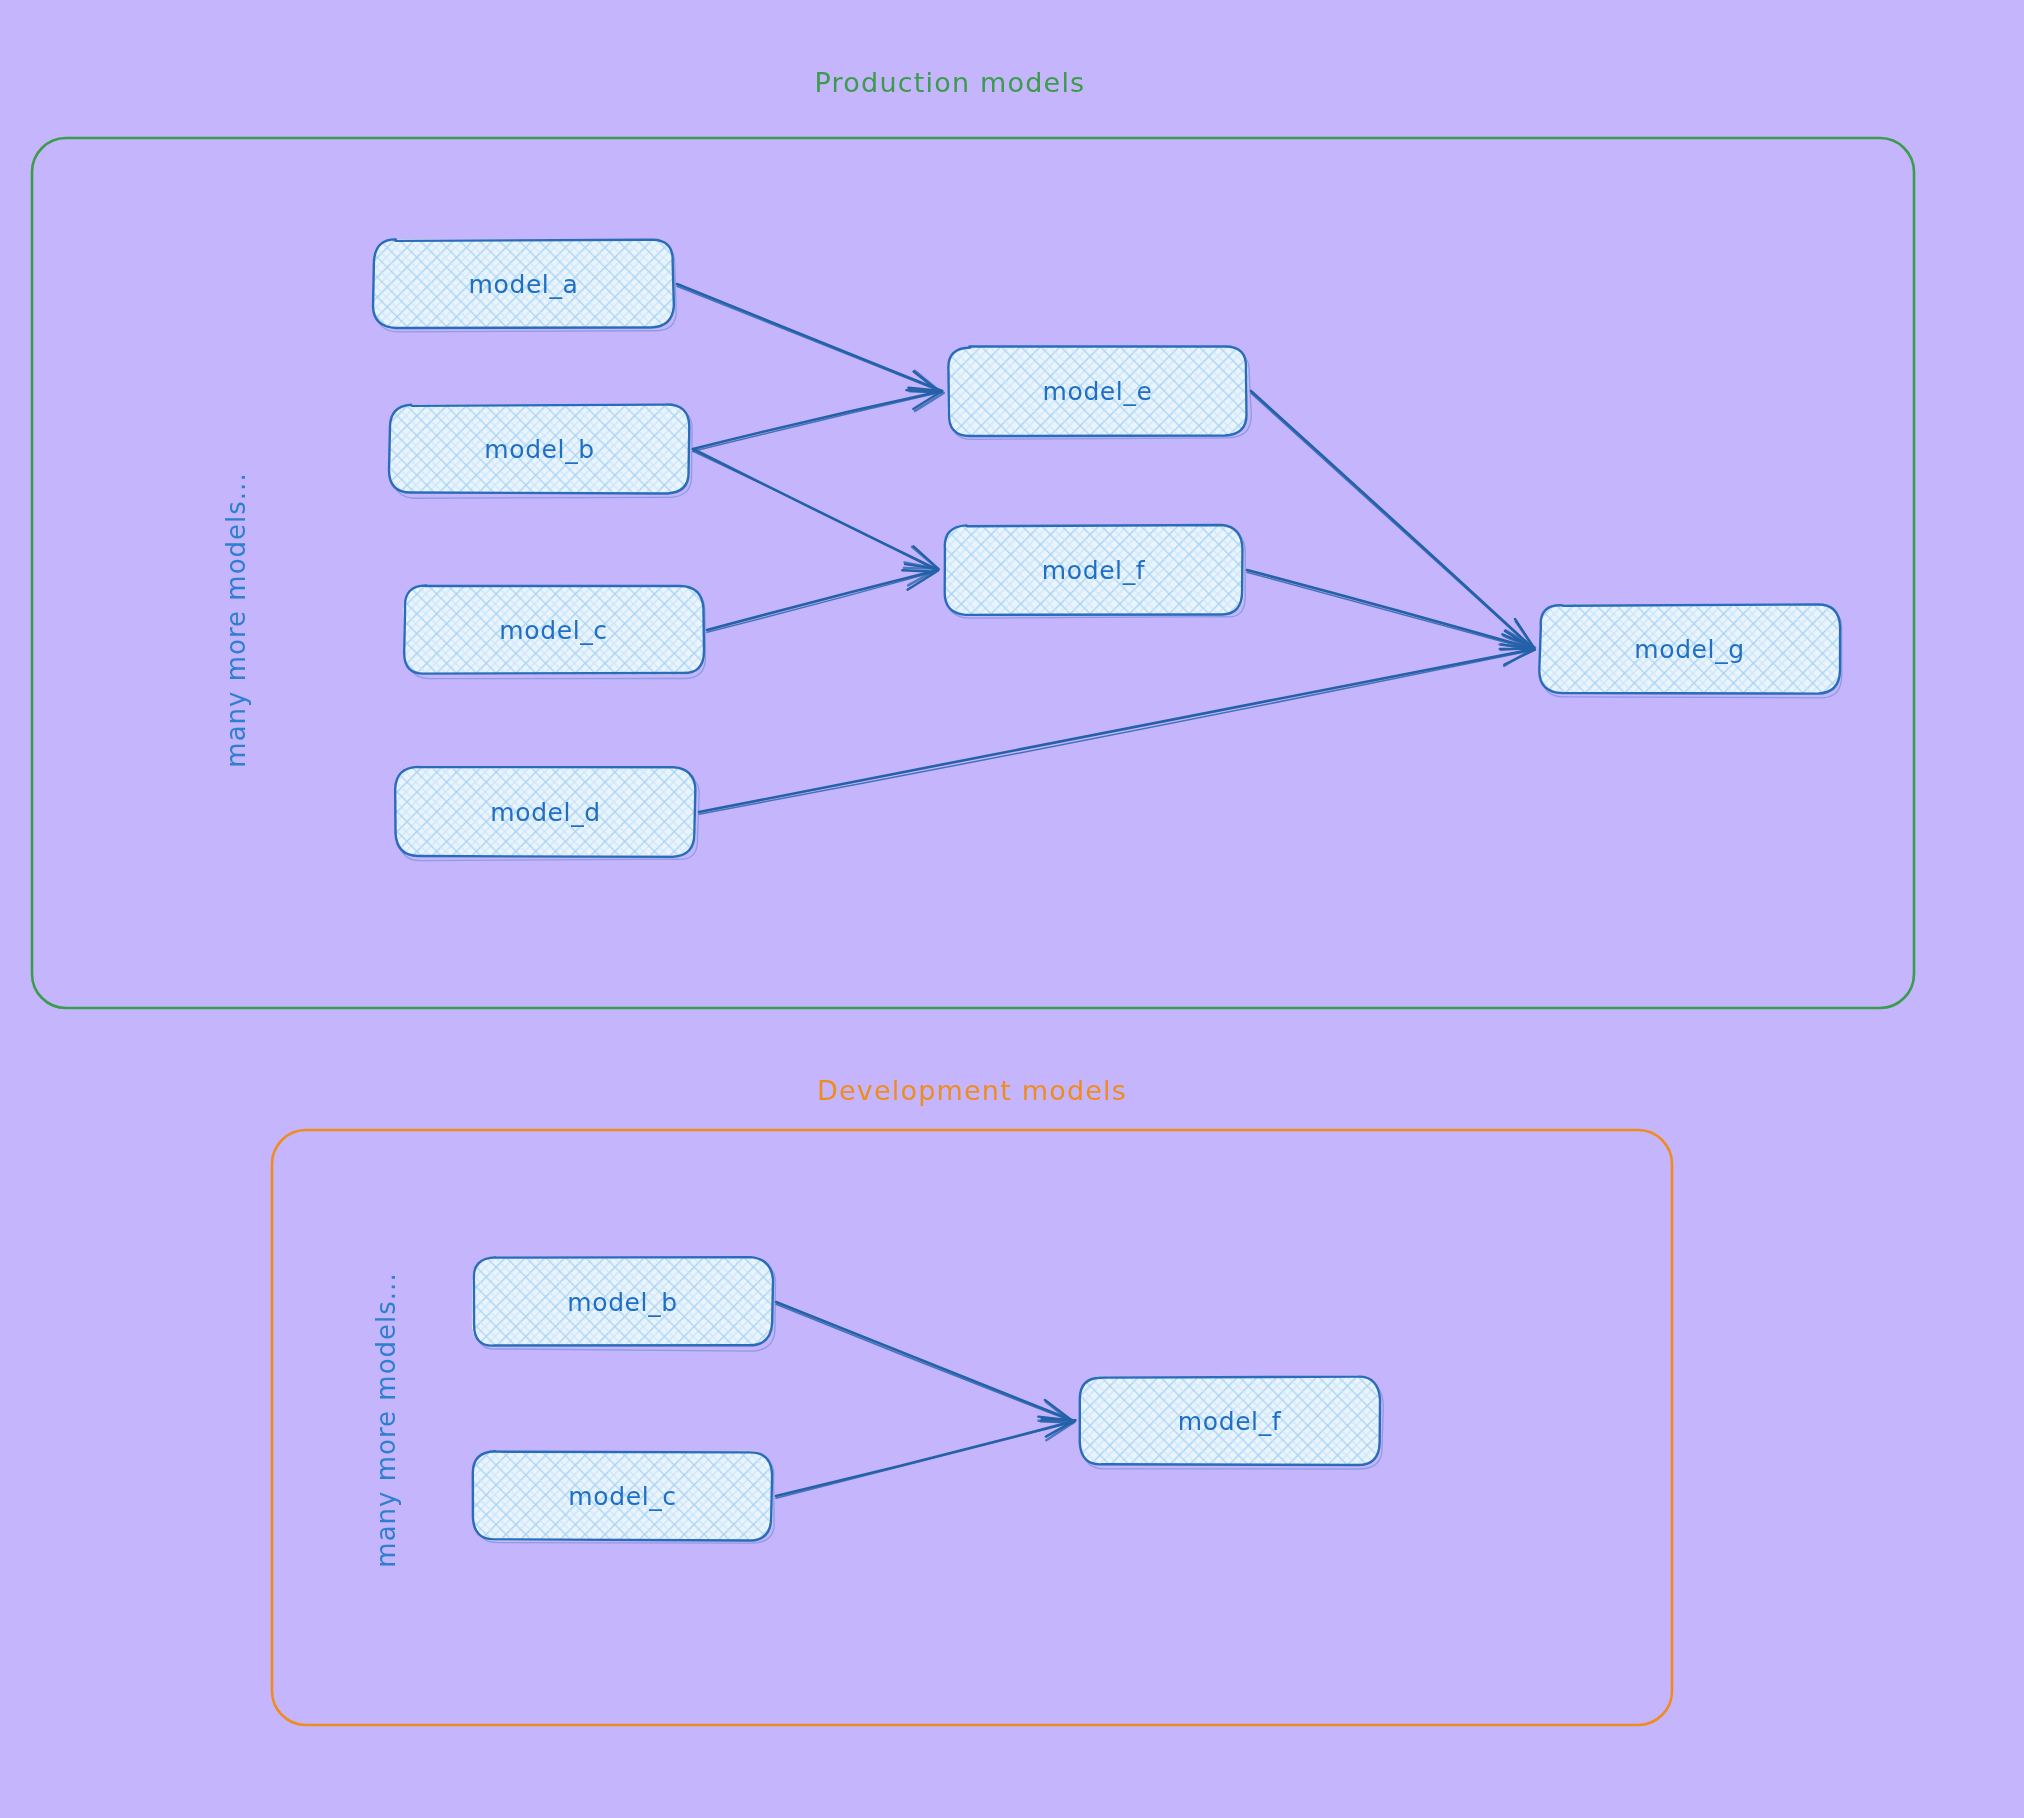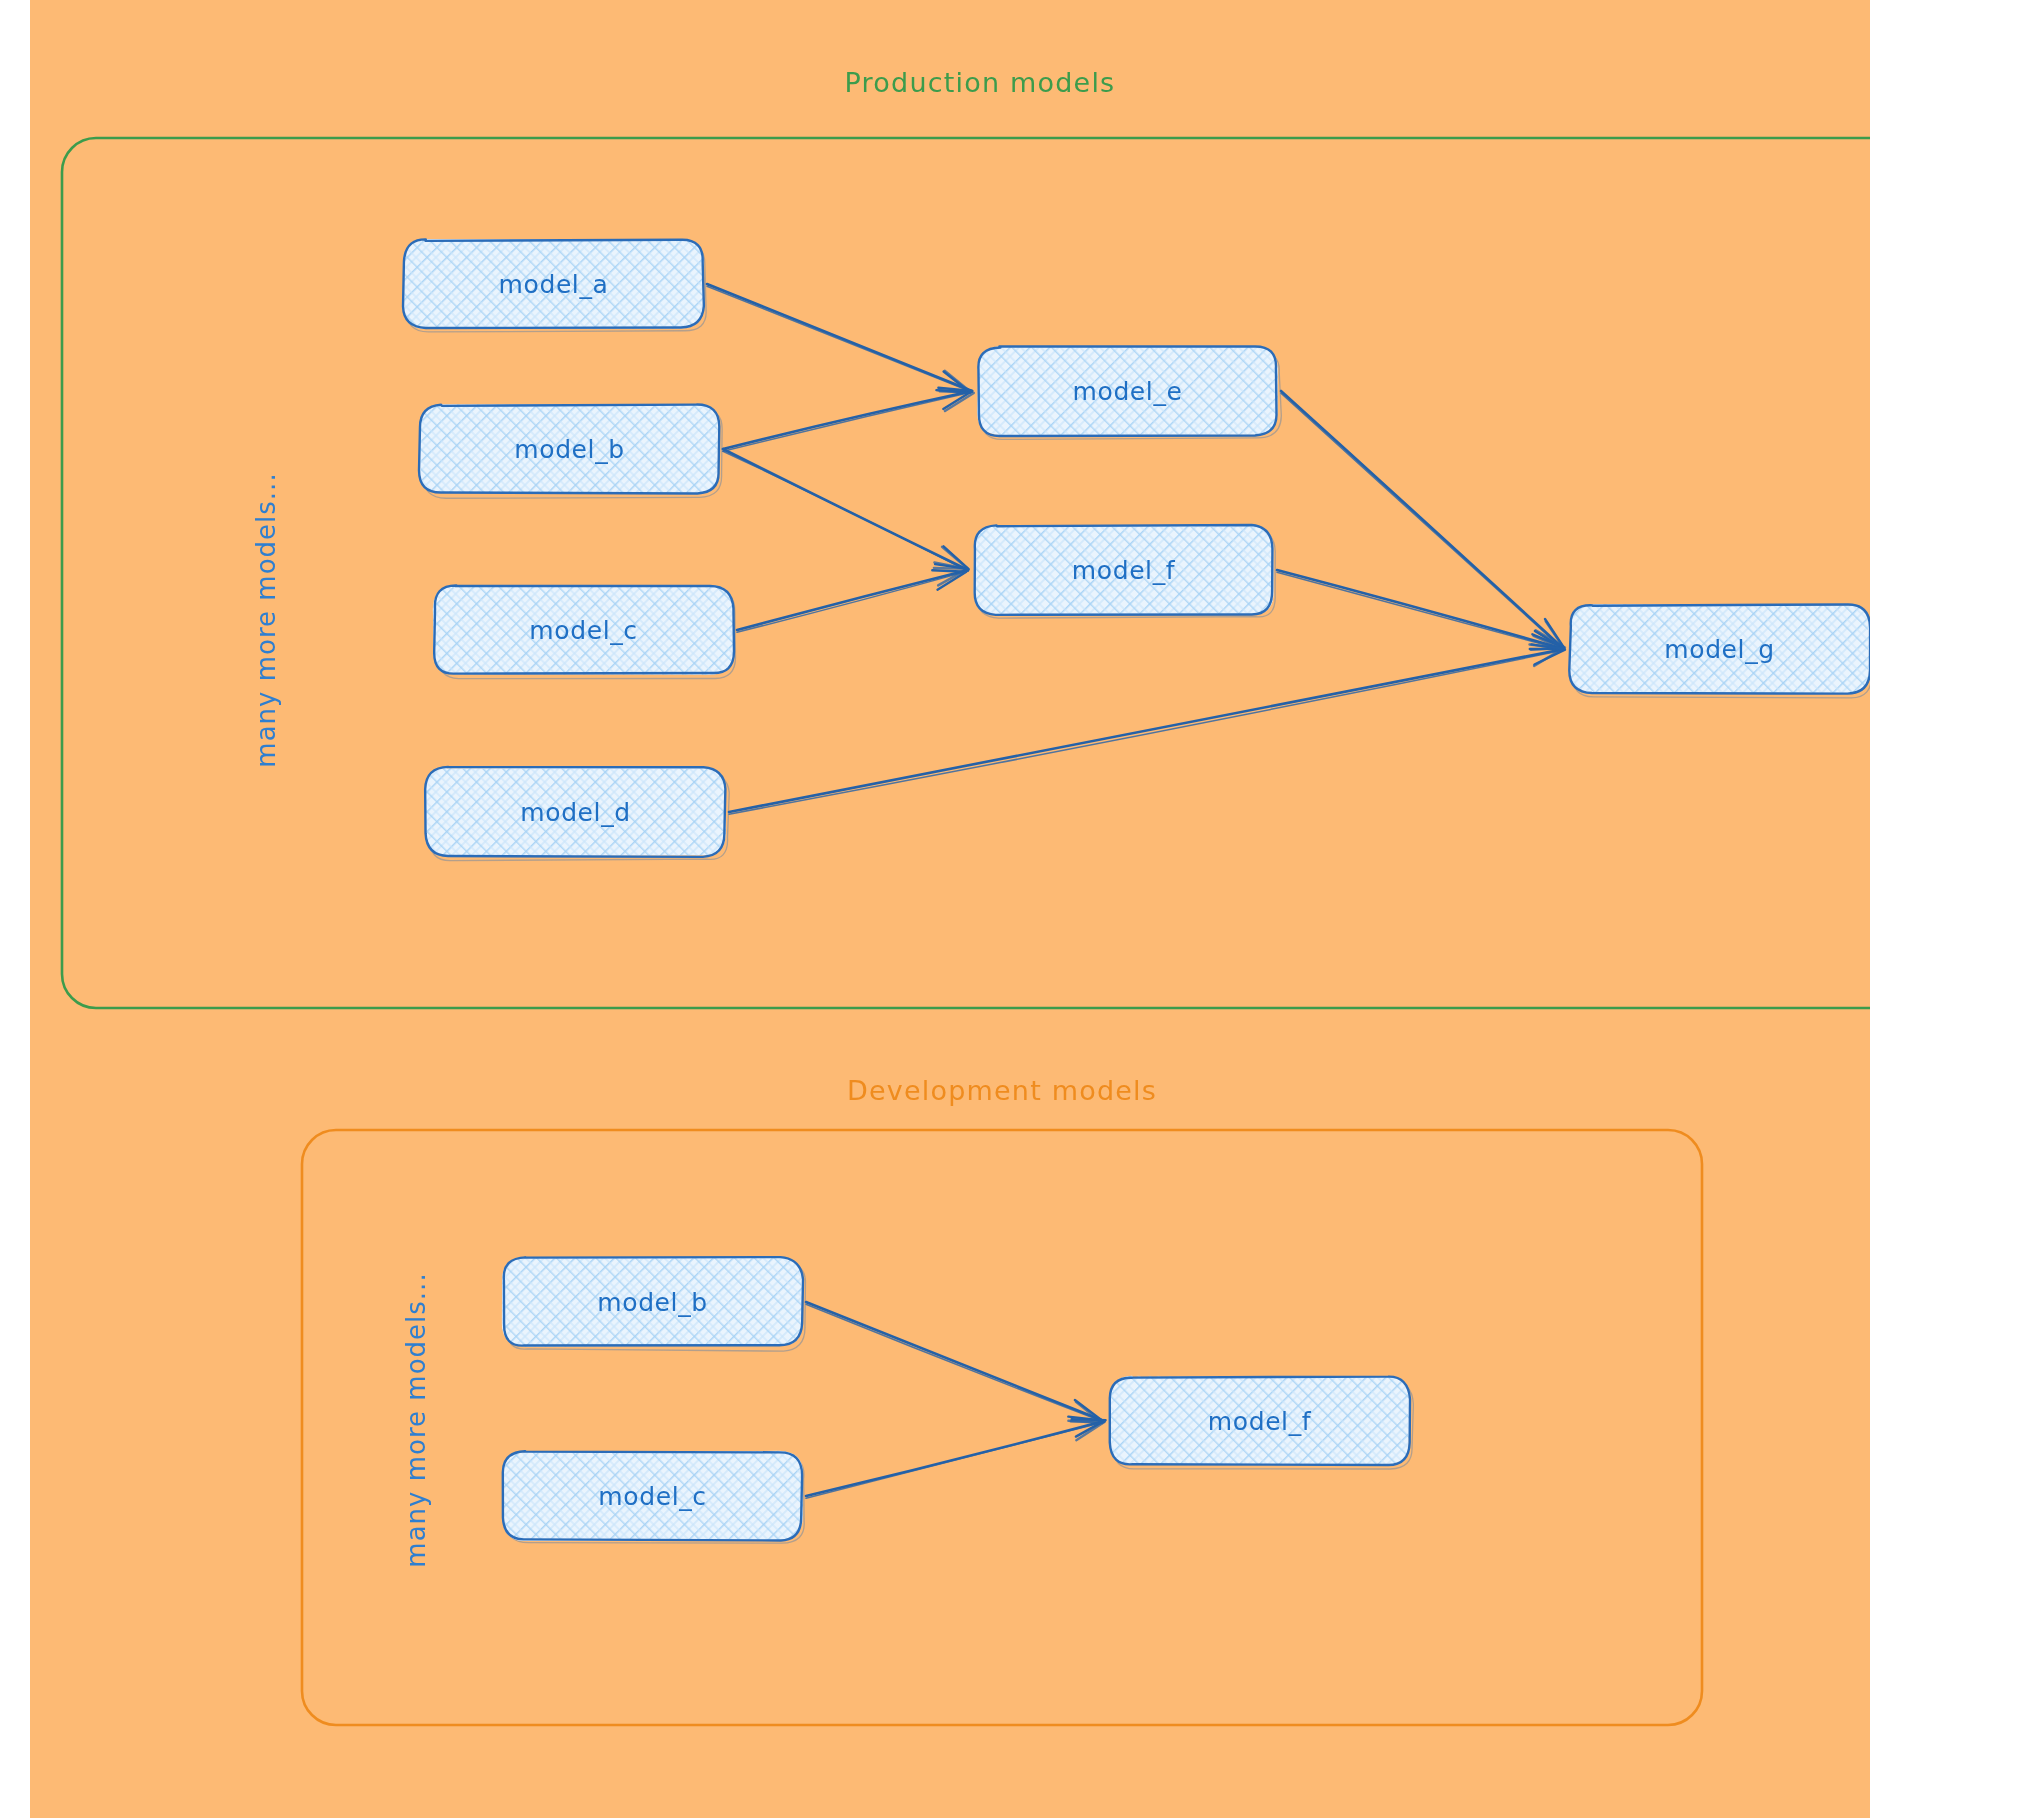--- a/index.html
+++ b/index.html
@@ -5,25 +5,24 @@
   html, body {
     margin: 0;
     padding: 0;
     background: #ffffff;
   }
   body {
     font-family: "DejaVu Sans", sans-serif;
   }
   #canvas {
     position: relative;
-    width: 1840px;
+    width: 2024px;
     height: 1818px;
-    background: #fdba74;
+    background: #c4b5fd;
     overflow: hidden;
-    margin-left: 30px;
   }
   #diagram-svg {
     position: absolute;
     left: 0;
     top: 0;
     width: 2024px;
     height: 1818px;
   }
   .group-title {
     font-family: "DejaVu Sans", sans-serif;

